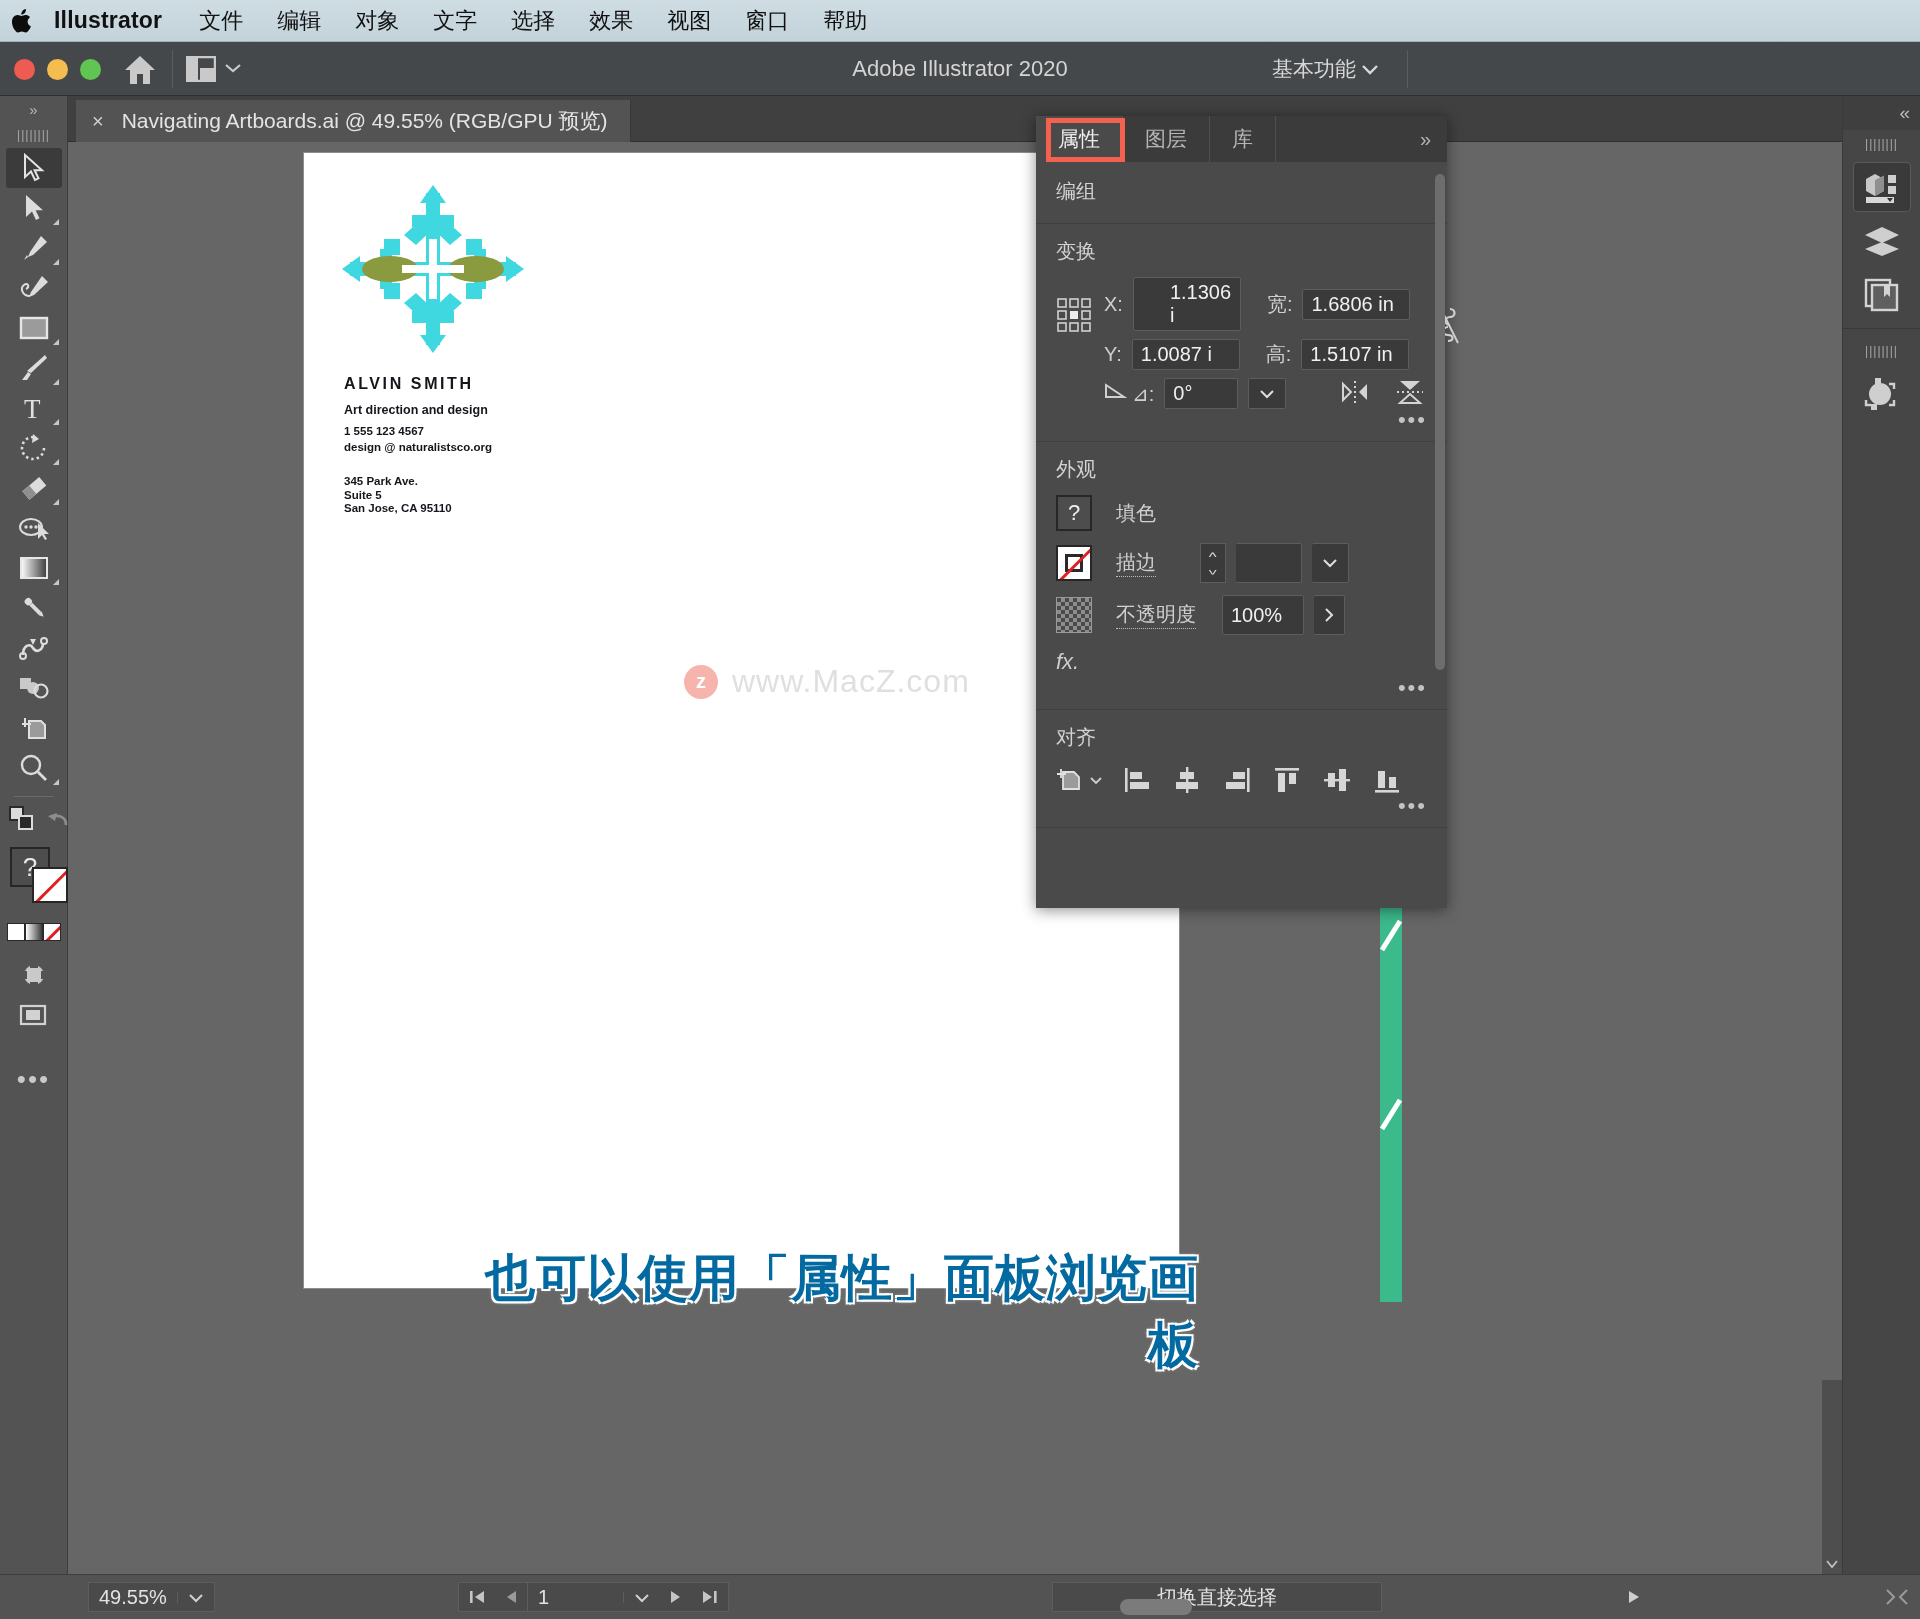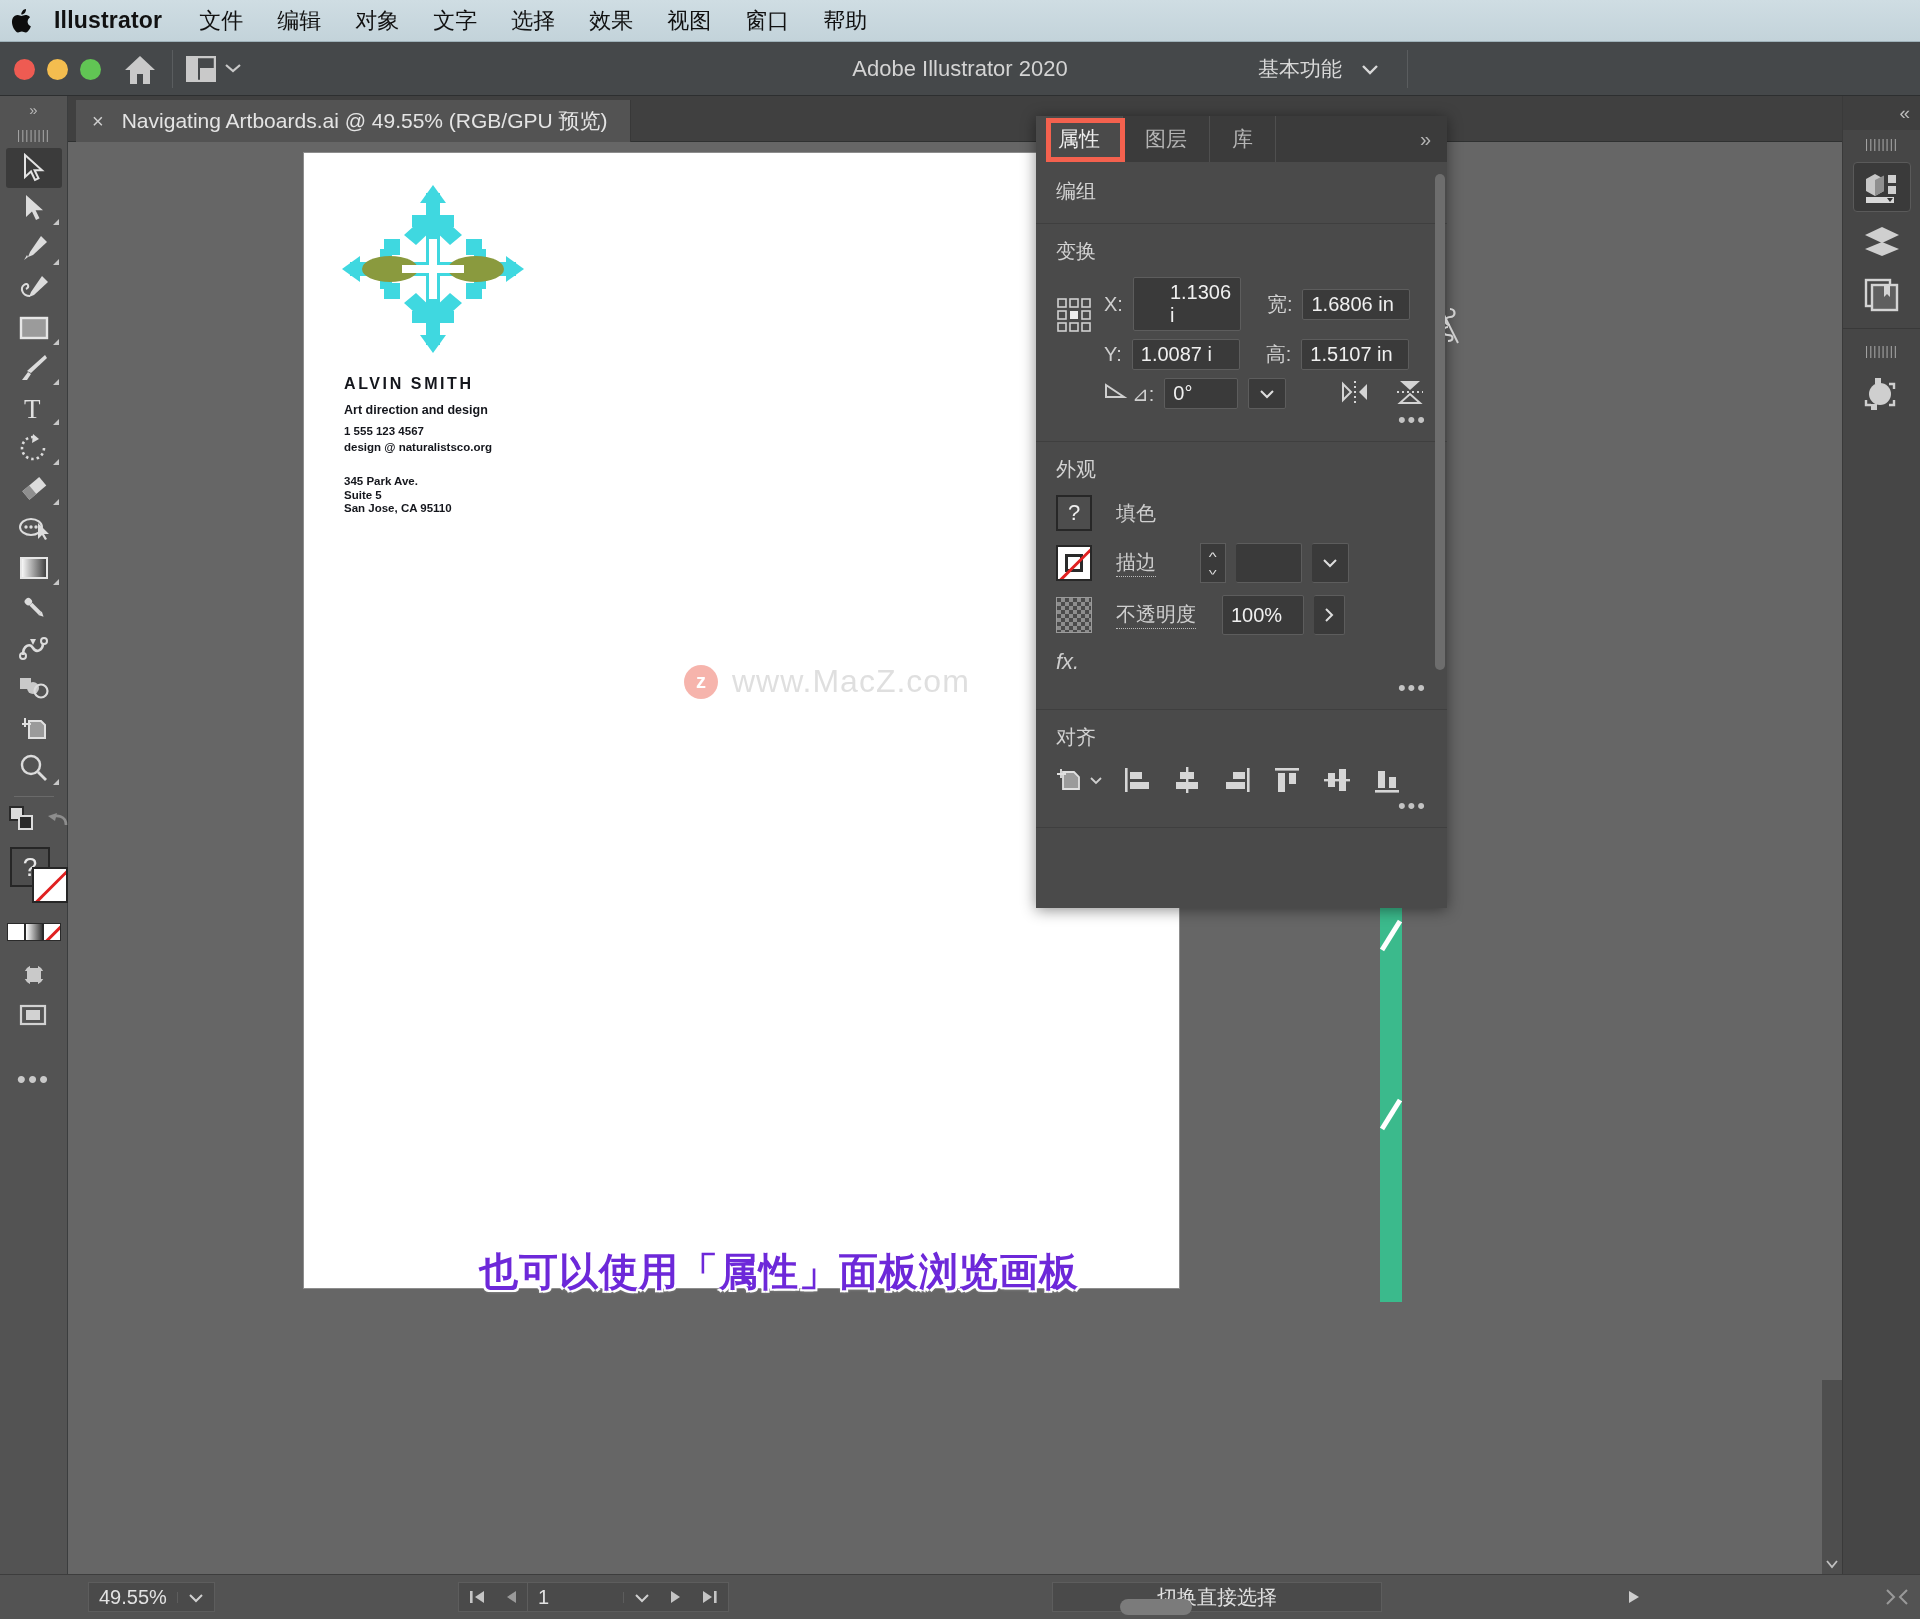--- a/index.html
+++ b/index.html
@@ -33,21 +33,21 @@
   .home-btn { position:absolute; left:122px; top:11px; width:36px; height:34px; }
   .tb-sep { position:absolute; top:8px; width:1px; height:38px; background:#5a5d5f; }
   .arrange-btn { position:absolute; left:186px; top:14px; display:flex; align-items:center; gap:8px;}
   .app-title {
     position:absolute; left:0; top:0; width:1920px; height:54px;
     display:flex; align-items:center; justify-content:center;
     font-size:22px; color:#d4d4d4; pointer-events:none;
   }
   .workspace-sel {
     position:absolute; right:540px; top:12px; height:30px;
-    display:flex; align-items:center; gap:18px;
+    display:flex; align-items:center; gap:4px;
     font-size:21px; color:#d8d8d8;
   }
   .search-box {
     position:absolute; right:26px; top:14px; width:462px; height:38px;
     background:#3c3f41; border:1px solid #55585a; border-radius:3px;
     display:flex; align-items:center; padding: 0 12px; gap:6px;
   }
   .search-ph { font-size:21px; color:#9a9d9f; }
 
   
@@ -95,21 +95,21 @@
   .card-adr  { position:absolute; left:40px; top:322px; font-size:11.5px; font-weight:bold; color:#14161c; line-height:13.5px;}
   #watermark {
     position:absolute; left:380px; top:510px; display:flex; align-items:center; gap:14px;
     opacity:.45; pointer-events:none;
   }
   .wm-z { width:34px;height:34px;border-radius:50%;background:#ec5b4a;color:#fff;
           display:flex;align-items:center;justify-content:center;font-size:20px;font-weight:bold;}
   .wm-t { font-size:32px; color:#b9b9b9; letter-spacing:1px;}
   #annotation {
     position:absolute; left:175px; top:1092px; width:720px;
-    text-align:left; font-size:39px; font-weight:bold; color:#6d28d9;
+    text-align:right; font-size:50px; font-weight:bold; color:#0369a1;
     letter-spacing:1px;
     text-shadow: 0 0 4px #fff, 2px 2px 0 #fff, -2px 2px 0 #fff, 2px -2px 0 #fff, -2px -2px 0 #fff;
   }
   #greenbar {
     position:absolute; right:440px; top:765px; width:22px; height:395px;
     background:#3bba8c; overflow:hidden;
   }
   #greenbar .slash { position:absolute; left:-6px; width:34px; height:5px; background:#fff; transform:rotate(-58deg); }
 
   

